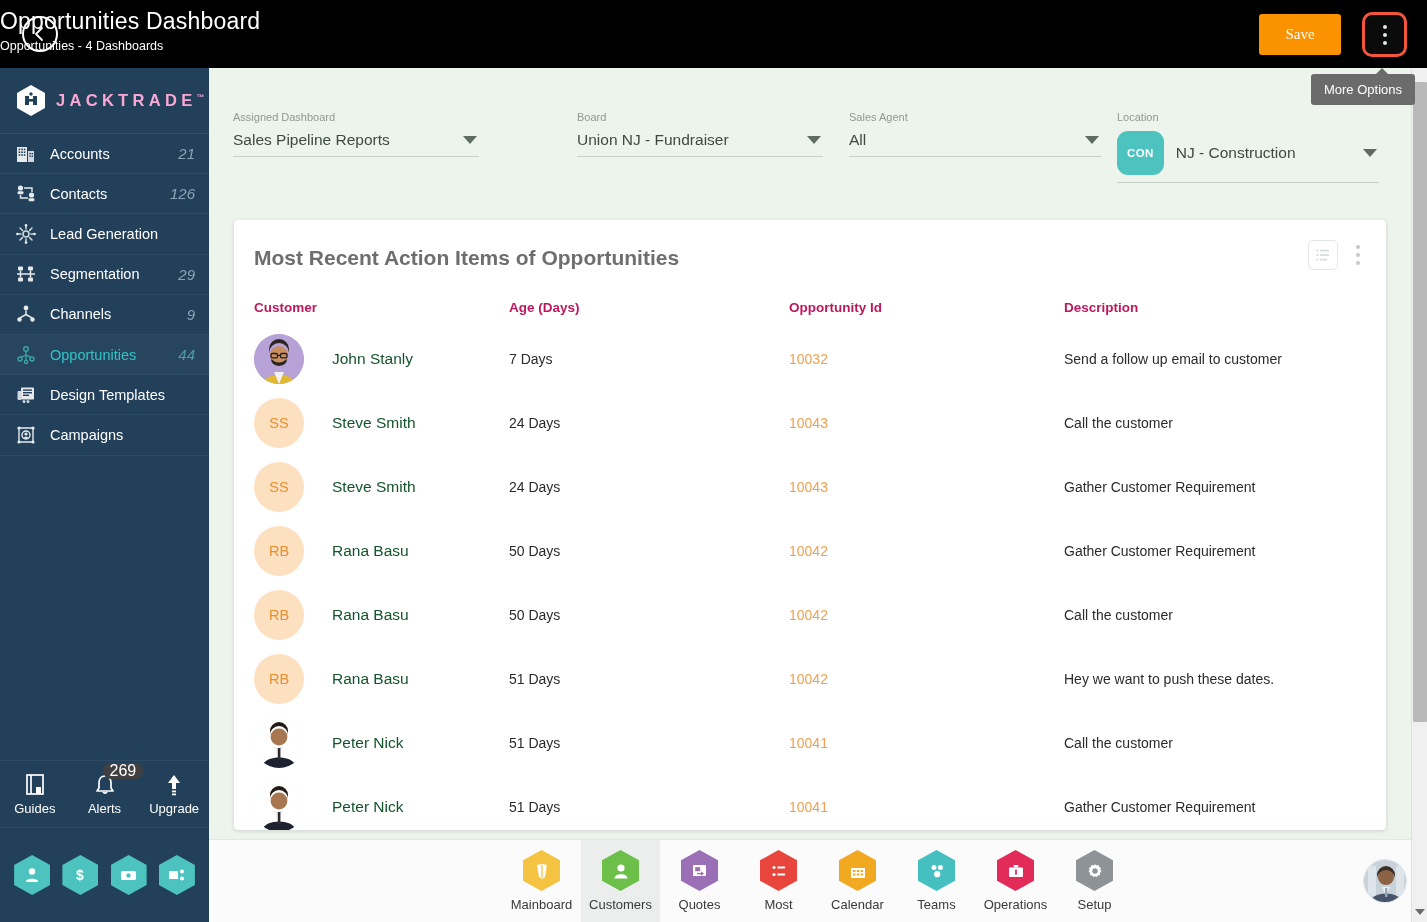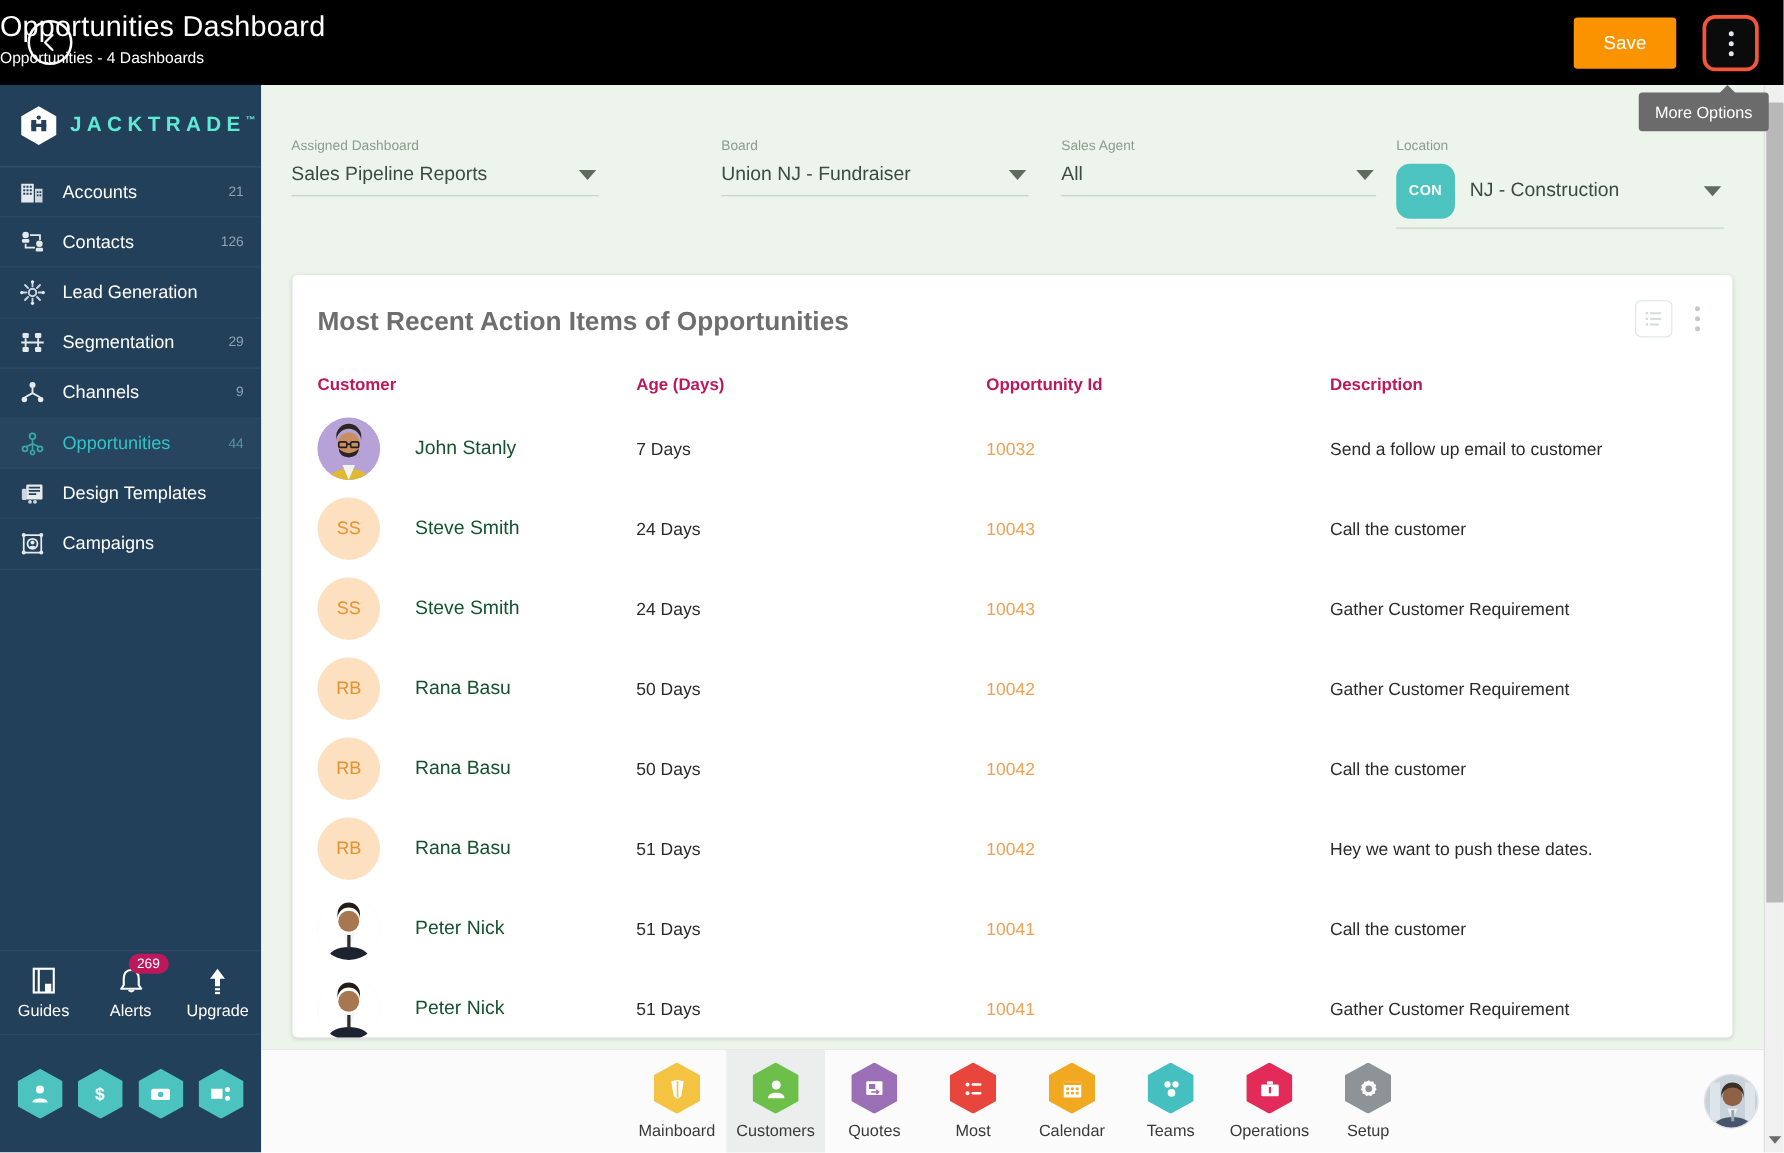--- a/index.html
+++ b/index.html
@@ -25,21 +25,21 @@
   .back-btn svg { display:block; }
   .topbar-titles {
     position: absolute; left: 0; top: 6px; width: 1216px;
   }
   .topbar-title { font-size: 23px; font-weight: 400; letter-spacing: .2px; line-height: 30px; }
   .topbar-sub { font-size: 12.5px; font-weight: 400; line-height: 18px; margin-top: 1px; }
   .save-btn {
     position: absolute; right: 86px; top: 14px;
     width: 82px; height: 41px; background: #fb9300; color: #fff;
     border: none; border-radius: 3px; font-size: 15px;
-    font-family: Liberation Sans, sans-serif; cursor: pointer;
+    font-family: Liberation Serif, serif; cursor: pointer;
   }
   .more-btn {
     position: absolute; right: 20px; top: 12px;
     width: 45px; height: 45px; border-radius: 10px;
     border: 3px solid #f4553d; background: #0b0b0b; cursor: pointer;
     display: flex; flex-direction: column; align-items: center; justify-content: center; gap: 4px;
   }
   .more-btn i { display: block; width: 4px; height: 4px; border-radius: 50%; background: #dfe7ea; }
   .tooltip {
     position: absolute; right: 12px; top: 74px;
@@ -60,48 +60,48 @@
   }
   .brand {
     height: 66px; display: flex; align-items: center; padding-left: 16px;
     border-bottom: 1px solid #32506a;
   }
   .brand-hex {
     width: 30px; height: 33px; margin-right: 10px; position: relative;
     display:flex; align-items:center; justify-content:center;
   }
   .brand-name {
-    font-size: 16.5px; letter-spacing: 4.3px; font-weight: 700; color: #5eead4;
+    font-size: 16.5px; letter-spacing: 4.3px; font-weight: 700; color: #f9a8d4;
   }
   .brand-tm { font-size: 8px; vertical-align: super; letter-spacing: 0; }
 
   .nav-item {
     height: 40.2px; display: flex; align-items: center;
     padding-left: 14px; padding-right: 14px;
     border-bottom: 1px solid #2d4b65; cursor: pointer; position: relative;
   }
   .nav-item.active { background: #27455f; }
   .nav-ico { width: 24px; height: 22px; margin-right: 12px; flex: 0 0 24px; display:flex; align-items:center; justify-content:center; }
   .nav-label { font-size: 14.5px; color: #ffffff; flex: 1; }
   .nav-item.active .nav-label { color: #31c5c8; }
-  .nav-count { font-size: 11px; color: #8aa4b7; }
+  .nav-count { font-size: 15px; color: #8aa4b7; font-style: italic; }
   .nav-item.active .nav-count { color: #4f9ba8; }
 
   .side-tools {
     position: absolute; left: 0; bottom: 94px; width: 209px; height: 68px;
     display: flex; border-top: 1px solid #2d4b65; border-bottom: 1px solid #2d4b65;
   }
   .side-tool {
     flex: 1; display: flex; flex-direction: column; align-items: center;
     justify-content: center; cursor: pointer; position: relative; gap: 4px;
   }
   .side-tool-label { font-size: 13px; color: #fff; }
   .badge {
     position: absolute; top: 2px; left: 50%; margin-left: -2px;
-    background: #be185d; color: #fff; font-size: 11px;
+    background: #404040; color: #fff; font-size: 16px;
     border-radius: 10px; padding: 1px 7px; line-height: 14px;
   }
   .side-hexes {
     position: absolute; left: 0; bottom: 0; width: 209px; height: 94px;
     display: flex; align-items: center; justify-content: space-around; padding: 0 8px;
   }
   .hexb {
     width: 36px; height: 40px; background: #4cc3bf;
     clip-path: polygon(50% 0%, 100% 25%, 100% 75%, 50% 100%, 0% 75%, 0% 25%);
     display: flex; align-items: center; justify-content: center; cursor: pointer;

